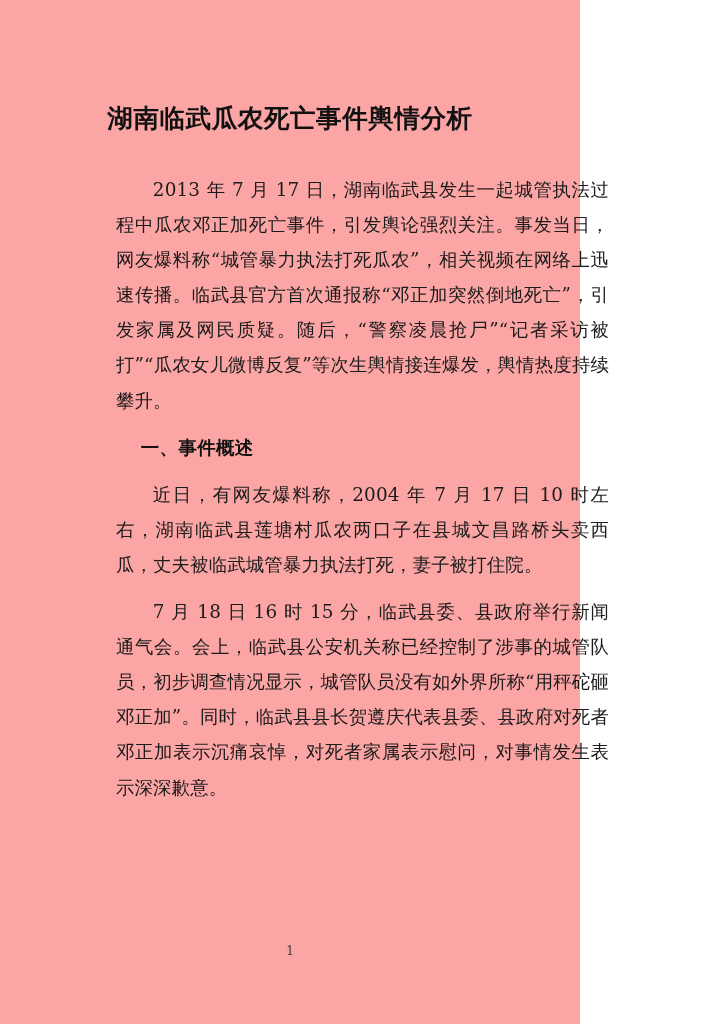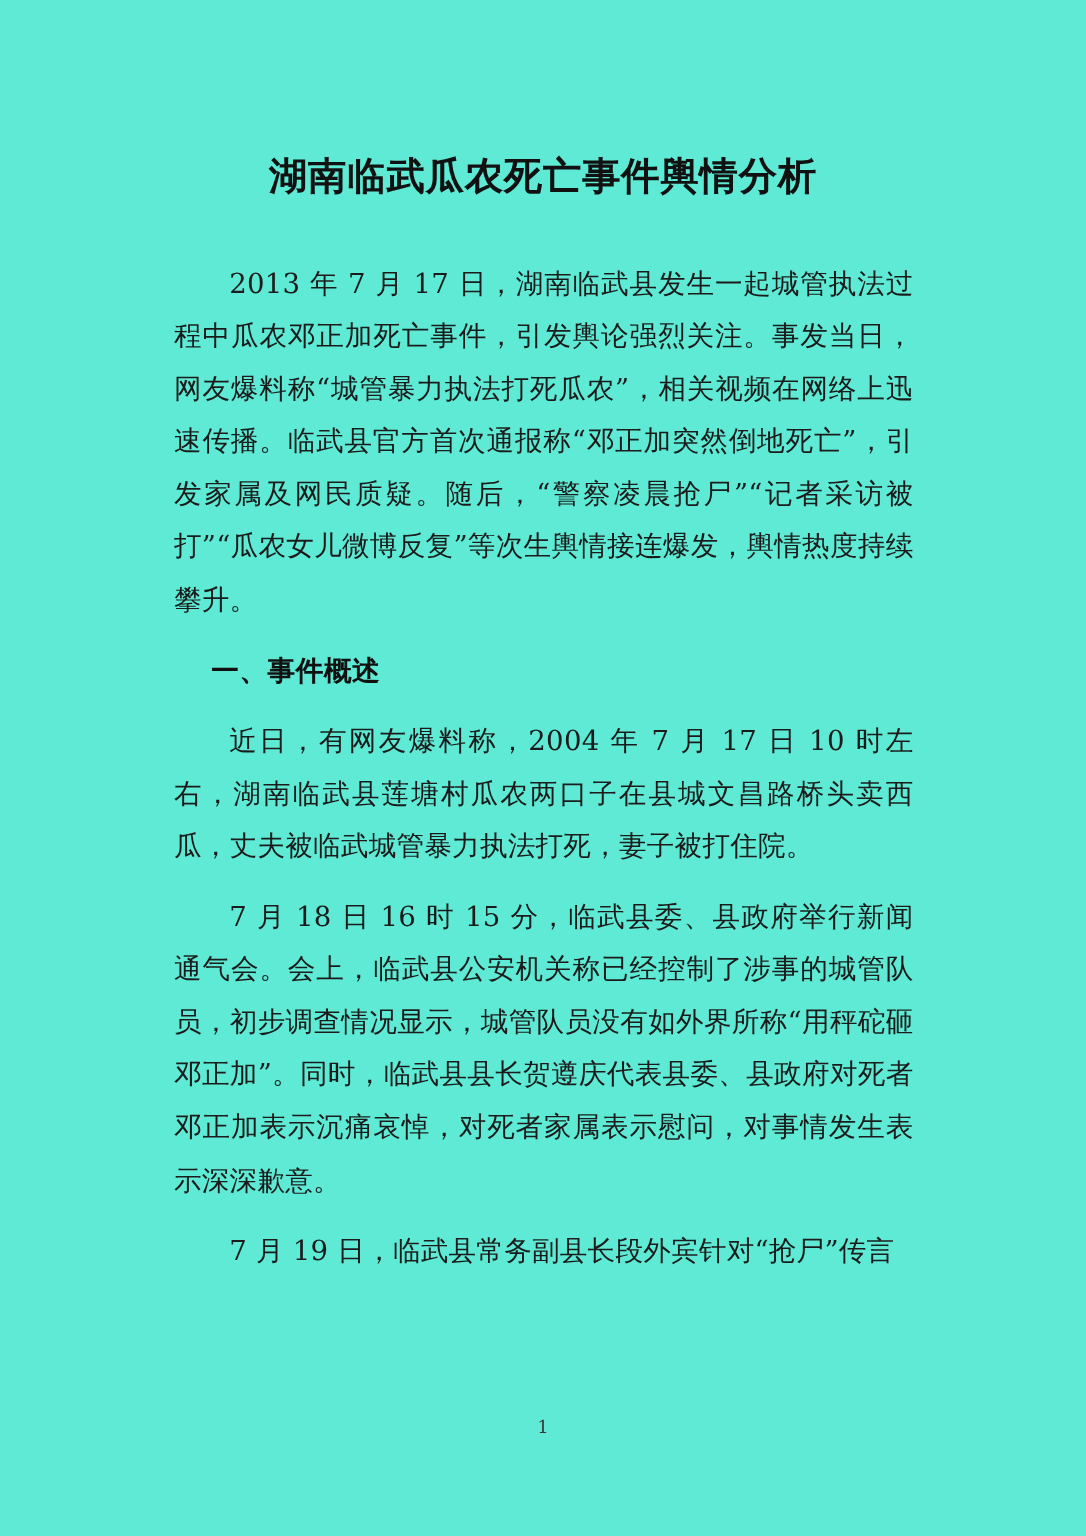--- a/index.html
+++ b/index.html
@@ -12,23 +12,23 @@
     width: 724px;
     height: 1024px;
     overflow: hidden;
     font-family: "DejaVu Serif", "Liberation Serif", serif;
     color: #000000;
     position: relative;
   }
 
   .page {
     position: relative;
-    width: 724px;
+    width: 580px;
     height: 1024px;
-    background: #5eead4;
+    background: #fca5a5;
     box-sizing: border-box;
   }
 
   
   .doc-title {
     position: absolute;
     left: 0;
     right: 0;
     top: 84px;
     text-align: center;
@@ -100,19 +100,18 @@
 
     <p class="para">2013 年 7 月 17 日，湖南临武县发生一起城管执法过程中瓜农邓正加死亡事件，引发輿论强烈关注。事发当日，网友爆料称“城管暴力执法打死瓜农”，相关视频在网络上迅速传播。临武县官方首次通报称“邓正加突然倒地死亡”，引发家属及网民质疑。随后，“警察凌晨抢尸”“记者采访被打”“瓜农女儿微博反复”等次生輿情接连爆发，輿情热度持续攀升。</p>
 
     <h2 class="section-heading">一、事件概述</h2>
 
     <p class="para">近日，有网友爆料称，2004 年 7 月 17 日 10 时左右，湖南临武县莲塘村瓜农两口子在县城文昌路桥头卖西瓜，丈夫被临武城管暴力执法打死，妻子被打住院。</p>
 
 
     <p class="para">7 月 18 日 16 时 15 分，临武县委、县政府举行新闻通气会。会上，临武县公安机关称已经控制了涉事的城管队员，初步调查情况显示，城管队员没有如外界所称“用秤砣砸邓正加”。同时，临武县县长贺遵庆代表县委、县政府对死者邓正加表示沉痛哀悼，对死者家属表示慰问，对事情发生表示深深歉意。</p>
 
-    <p class="para clipped">7 月 19 日，临武县常务副县长段外宾针对“抢尸”传言</p>
 
   </div>
 
   <div class="page-number">1</div>
 
 </div>
 
 </body></html>

